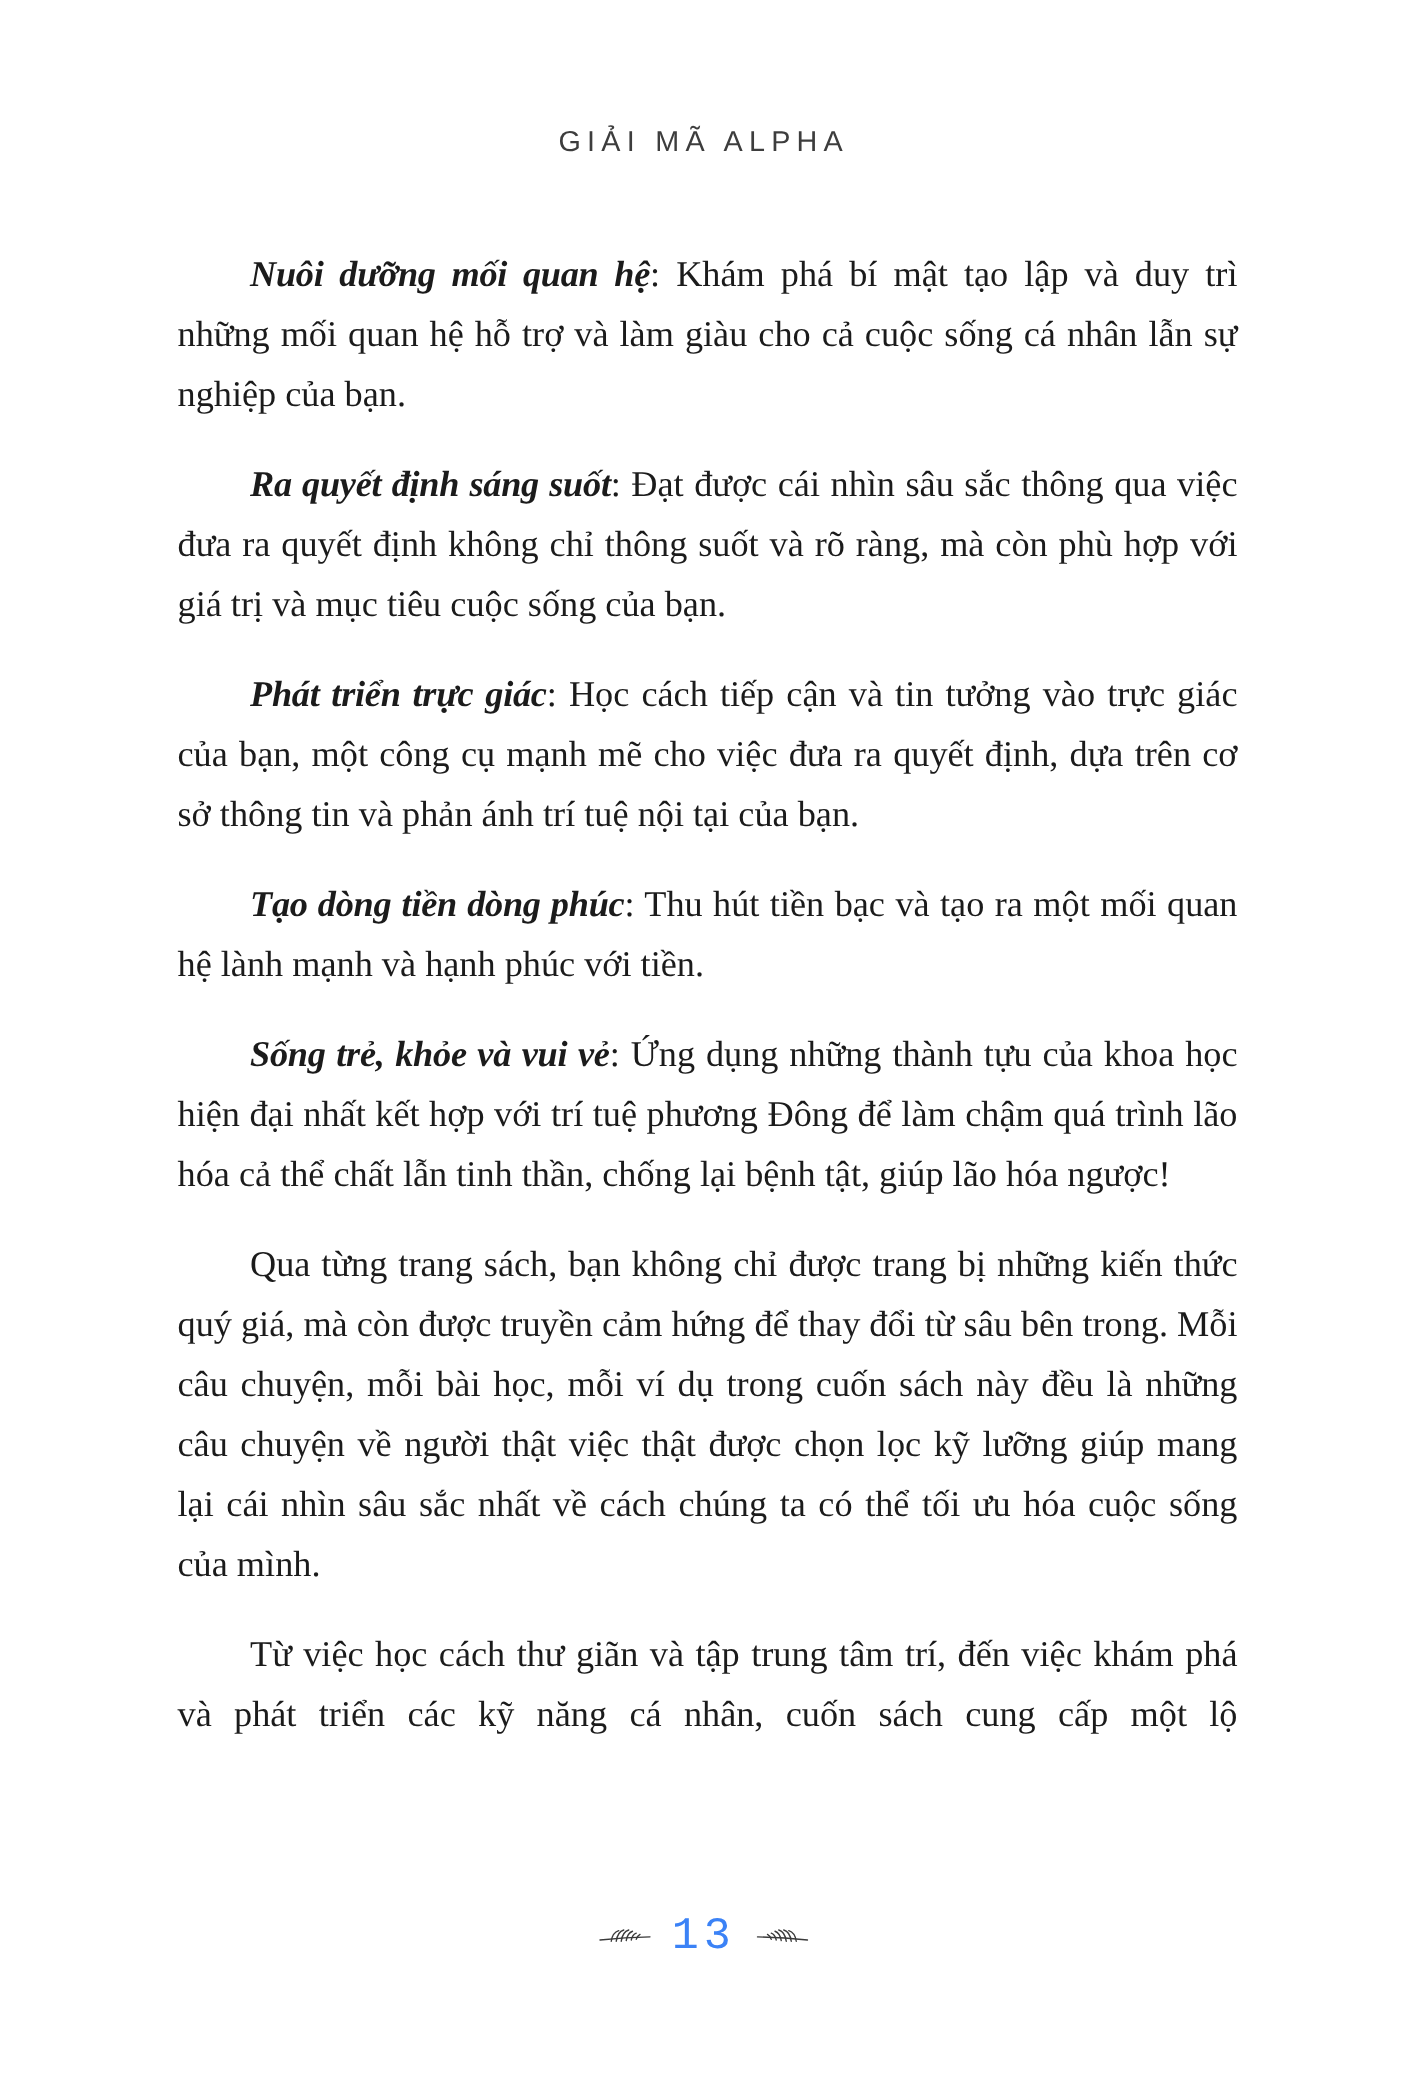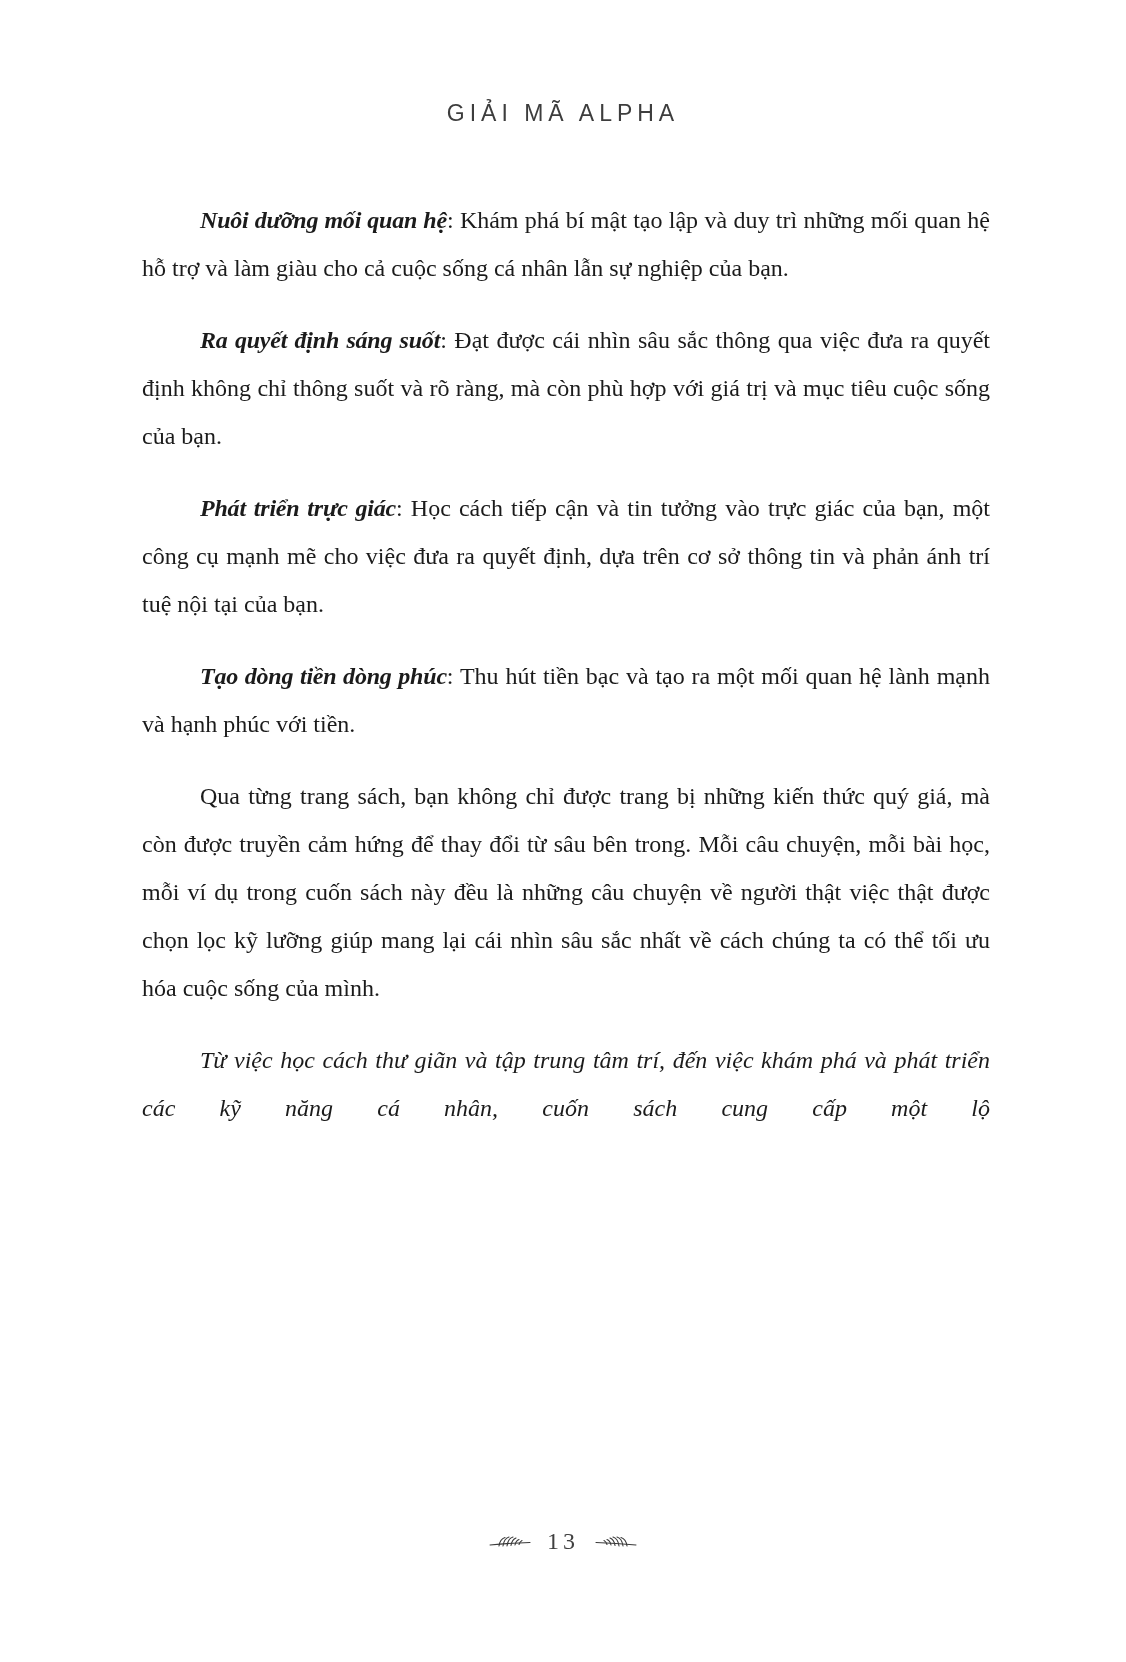--- a/index.html
+++ b/index.html
@@ -33,55 +33,55 @@
 
   
   .body-text {
     position: absolute;
     top: 196px;
     left: 142px;
     width: 848px;
   }
 
   .para {
-    font-size: 24px;
+    font-size: 29px;
     line-height: 48px;
     text-align: justify;
     text-indent: 58px;
     margin-bottom: 24px;
     color: #1b1b1b;
   }
 
   .para .lead {
     font-weight: bold;
     font-style: italic;
     letter-spacing: -0.2px;
   }
 
   
-  .para.continues { text-align-last: justify; font-style: italic; }
+  .para.continues { text-align-last: justify; }
 
   
   .footer {
     position: absolute;
     top: 1528px;
     left: 0;
     width: 100%;
     display: flex;
     align-items: center;
     justify-content: center;
     gap: 16px;
   }
 
   .page-number {
-    font-family: Liberation Serif, serif;
+    font-family: Liberation Mono, monospace;
     font-weight: 300;
-    font-size: 24px;
+    font-size: 36px;
     letter-spacing: 4px;
-    color: #404040;
+    color: #3b82f6;
   }
 
   .ornament { display: inline-flex; align-items: center; }
   .ornament svg { display: block; }
   .ornament.right svg { transform: scaleX(-1); }
 </style>
 </head>
 <body>
 
 <div class="page">
@@ -91,20 +91,21 @@
   <div class="body-text">
 
     <p class="para"><span class="lead">Nuôi dưỡng mối quan hệ</span><span>: Khám phá bí mật tạo lập và duy trì những mối quan hệ hỗ trợ và làm giàu cho cả cuộc sống cá nhân lẫn sự nghiệp của bạn.</span></p>
 
     <p class="para"><span class="lead">Ra quyết định sáng suốt</span><span>: Đạt được cái nhìn sâu sắc thông qua việc đưa ra quyết định không chỉ thông suốt và rõ ràng, mà còn phù hợp với giá trị và mục tiêu cuộc sống của bạn.</span></p>
 
     <p class="para"><span class="lead">Phát triển trực giác</span><span>: Học cách tiếp cận và tin tưởng vào trực giác của bạn, một công cụ mạnh mẽ cho việc đưa ra quyết định, dựa trên cơ sở thông tin và phản ánh trí tuệ nội tại của bạn.</span></p>
 
     <p class="para"><span class="lead">Tạo dòng tiền dòng phúc</span><span>: Thu hút tiền bạc và tạo ra một mối quan hệ lành mạnh và hạnh phúc với tiền.</span></p>
 
+    <p class="para"><span class="lead">Sống trẻ, khỏe và vui vẻ</span><span>: Ứng dụng những thành tựu của khoa học hiện đại nhất kết hợp với trí tuệ phương Đông để làm chậm quá trình lão hóa cả thể chất lẫn tinh thần, chống lại bệnh tật, giúp lão hóa ngược!</span></p>
 
 
     <p class="para"><span>Qua từng trang sách, bạn không chỉ được trang bị những kiến thức quý giá, mà còn được truyền cảm hứng để thay đổi từ sâu bên trong. Mỗi câu chuyện, mỗi bài học, mỗi ví dụ trong cuốn sách này đều là những câu chuyện về người thật việc thật được chọn lọc kỹ lưỡng giúp mang lại cái nhìn sâu sắc nhất về cách chúng ta có thể tối ưu hóa cuộc sống của mình.</span></p>
 
     <p class="para continues"><span>Từ việc học cách thư giãn và tập trung tâm trí, đến việc khám phá và phát triển các kỹ năng cá nhân, cuốn sách cung cấp một lộ</span></p>
 
   </div>
 
   <div class="footer">
 

